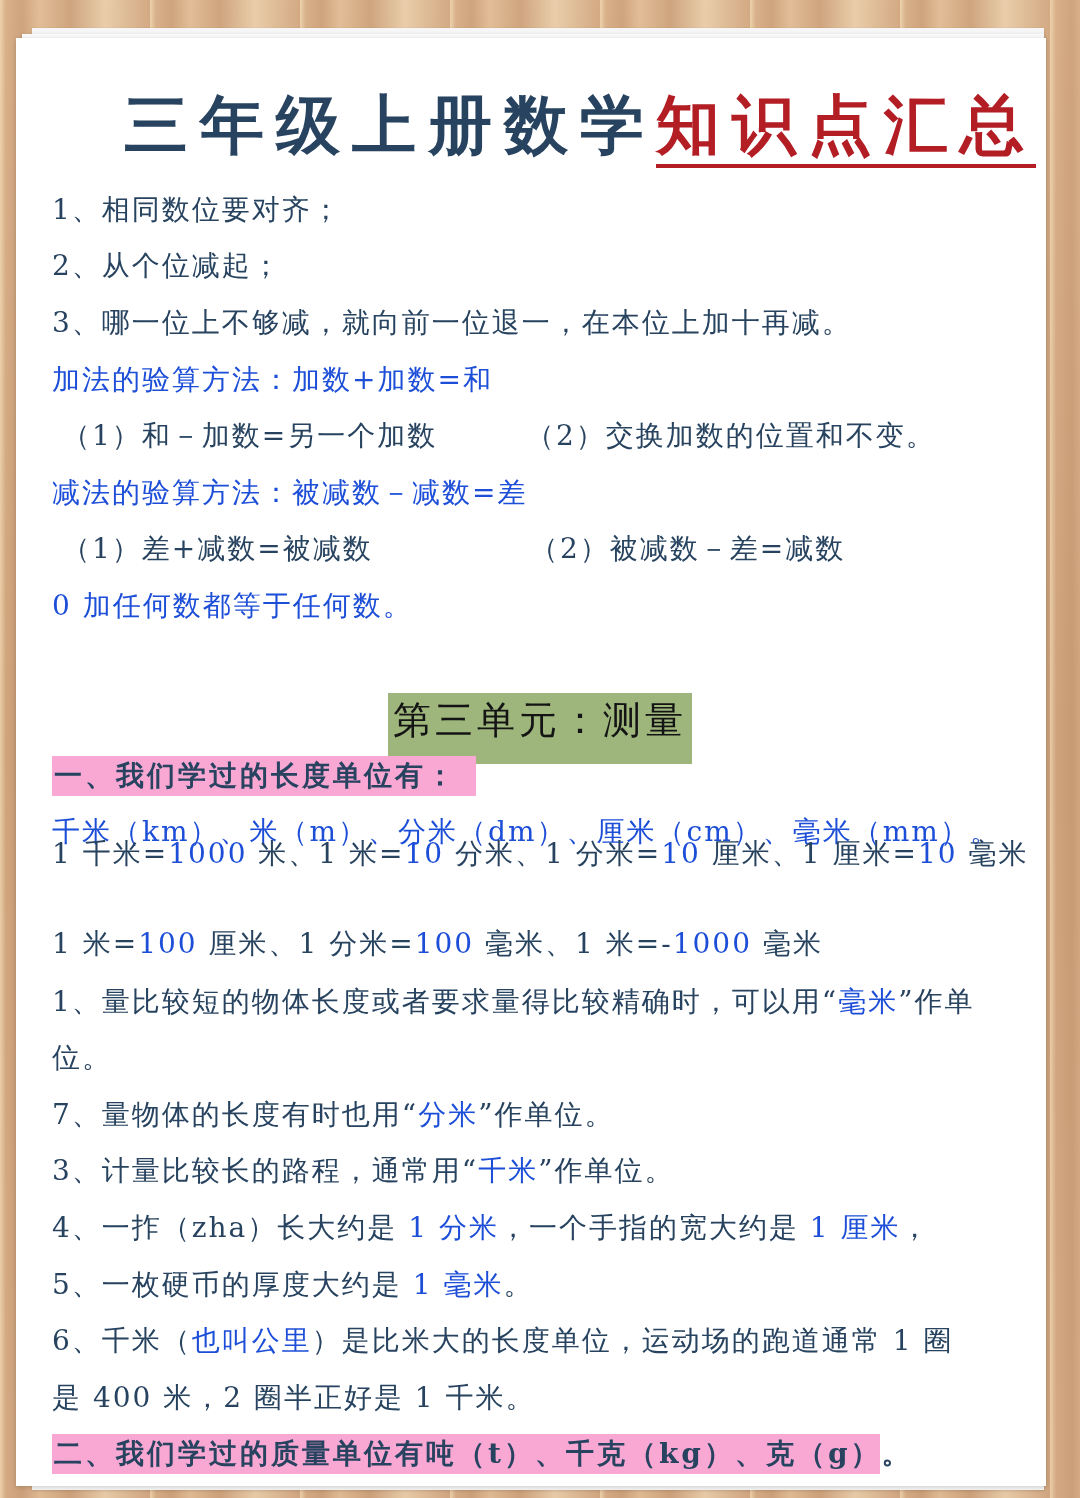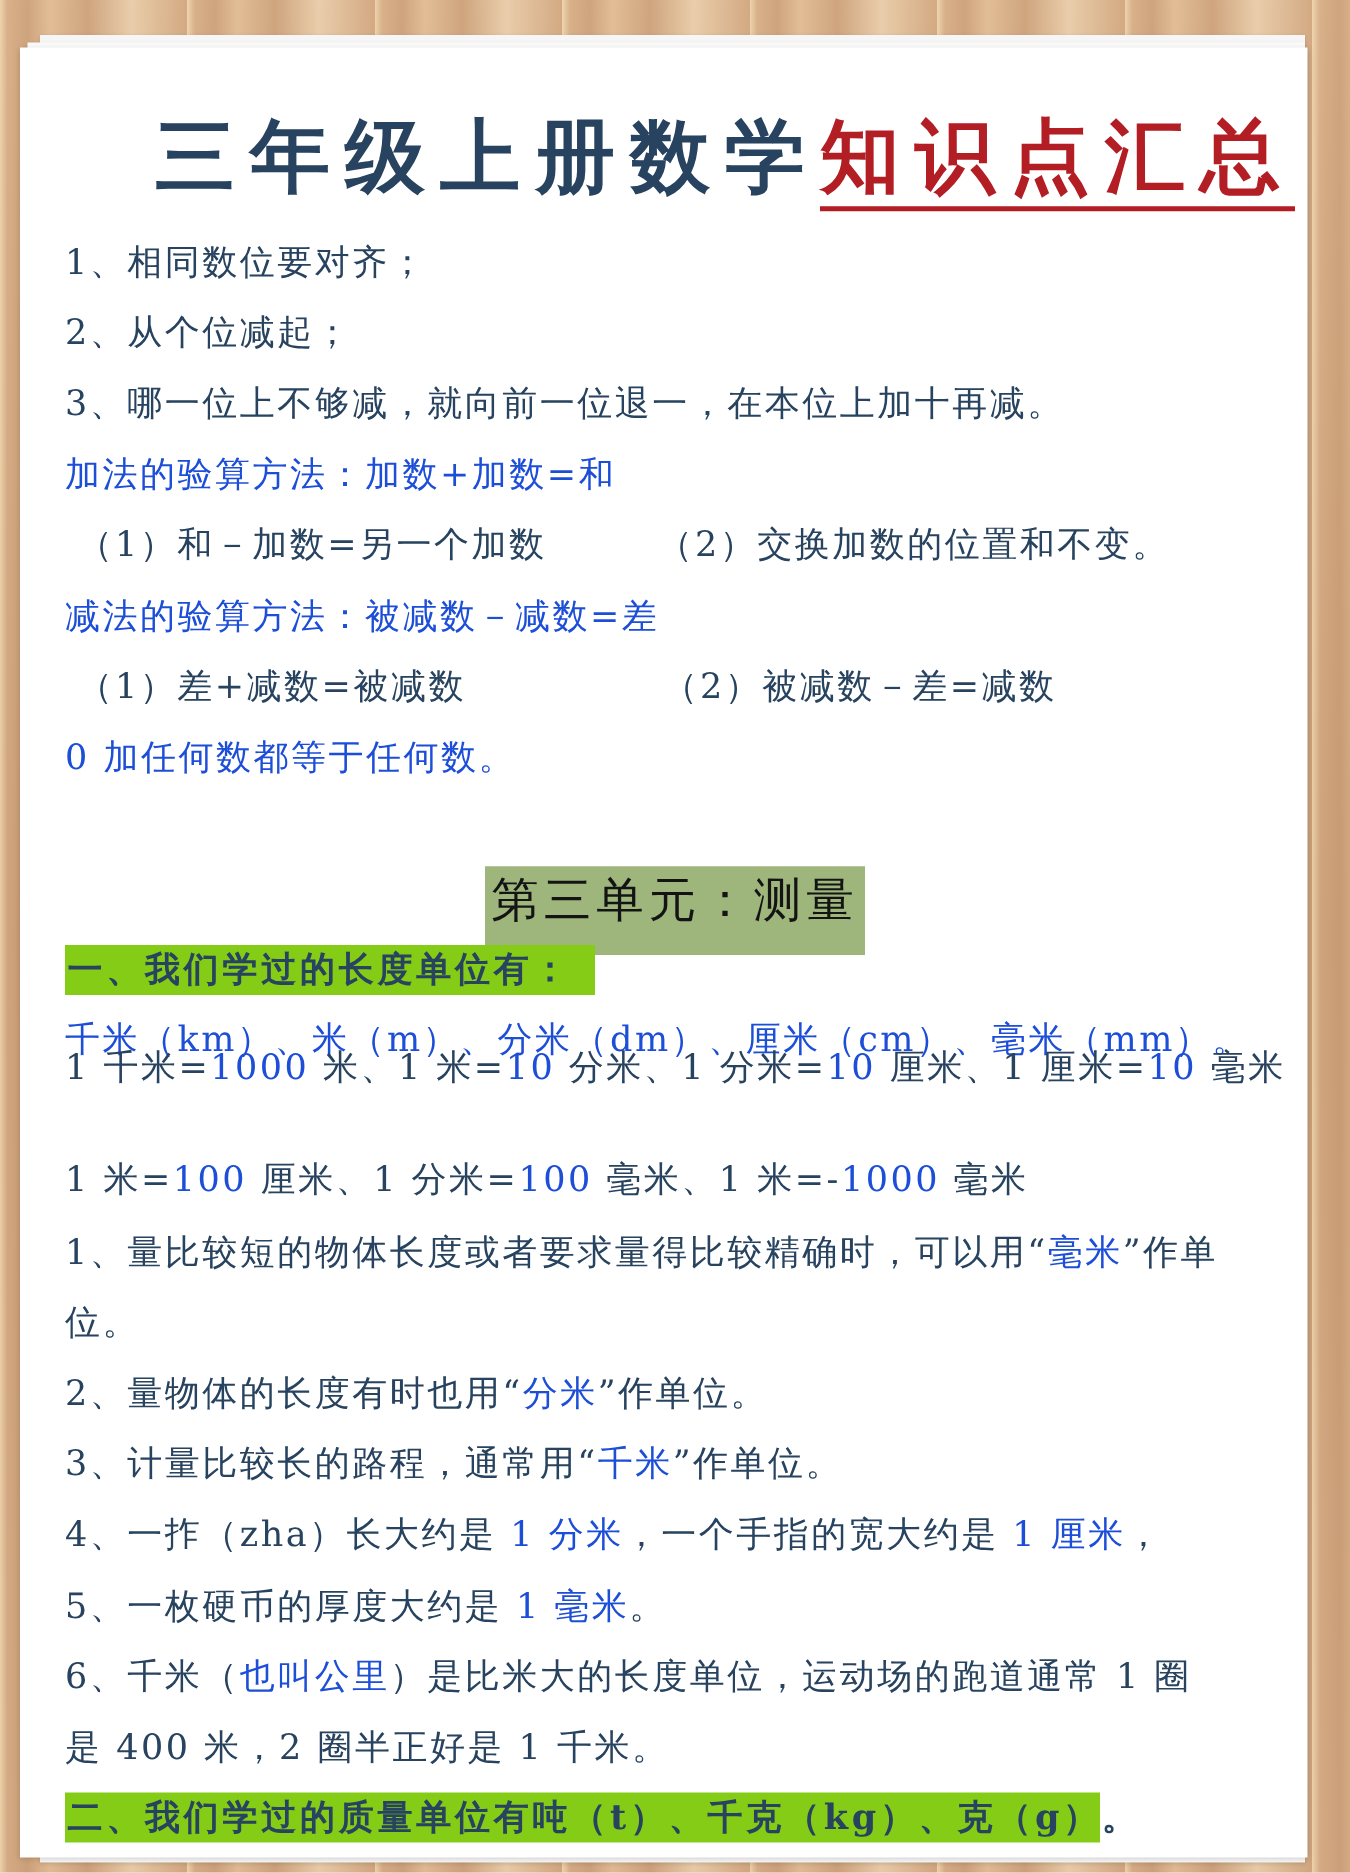--- a/index.html
+++ b/index.html
@@ -38,21 +38,21 @@
     position: absolute; left: 52px; font-size: 28px; color: #27435f;
     white-space: nowrap; letter-spacing: 2px; line-height: 36px;
   }
   .red { color: #1d4ed8; }
   .unit-head {
     position: absolute; left: 388px; top: 693px; width: 304px; height: 71px;
     background: #9eb57c; color: #141414; font-size: 38px; line-height: 54px;
     text-align: center; letter-spacing: 4px;
   }
   .band {
-    position: absolute; left: 52px; height: 40px; background: #84cc16;
+    position: absolute; left: 52px; height: 40px; background: #f9a8d4;
     color: #27435f; font-size: 28px; line-height: 40px; padding-left: 2px;
     letter-spacing: 3px; white-space: nowrap; font-weight: bold;
   }
 </style>
 </head>
 <body>
 
 <div class="sheet-back2"></div>
 <div class="sheet-back"></div>
 <div class="sheet"></div>
@@ -88,21 +88,21 @@
 <div class="line" style="top:926px">
   <span>1 米=</span><span class="red">100</span><span> 厘米、1 分米=</span><span class="red">100</span><span> 毫米、1 米=-</span><span class="red">1000</span><span> 毫米</span>
 </div>
 
 <div class="line" style="top:984px">
   <span>1、量比较短的物体长度或者要求量得比较精确时，可以用“</span><span class="red">毫米</span><span>”作单</span>
 </div>
 <div class="line" style="top:1040px">位。</div>
 
 <div class="line" style="top:1097px">
-  <span>2、量物体的长度有时也用“</span><span class="red">分米</span><span>”作单位。</span>
+  <span>7、量物体的长度有时也用“</span><span class="red">分米</span><span>”作单位。</span>
 </div>
 
 <div class="line" style="top:1153px">
   <span>3、计量比较长的路程，通常用“</span><span class="red">千米</span><span>”作单位。</span>
 </div>
 
 <div class="line" style="top:1210px">
   <span>4、一拃（zha）长大约是 </span><span class="red">1 分米</span><span>，一个手指的宽大约是 </span><span class="red">1 厘米</span><span>，</span>
 </div>
 

